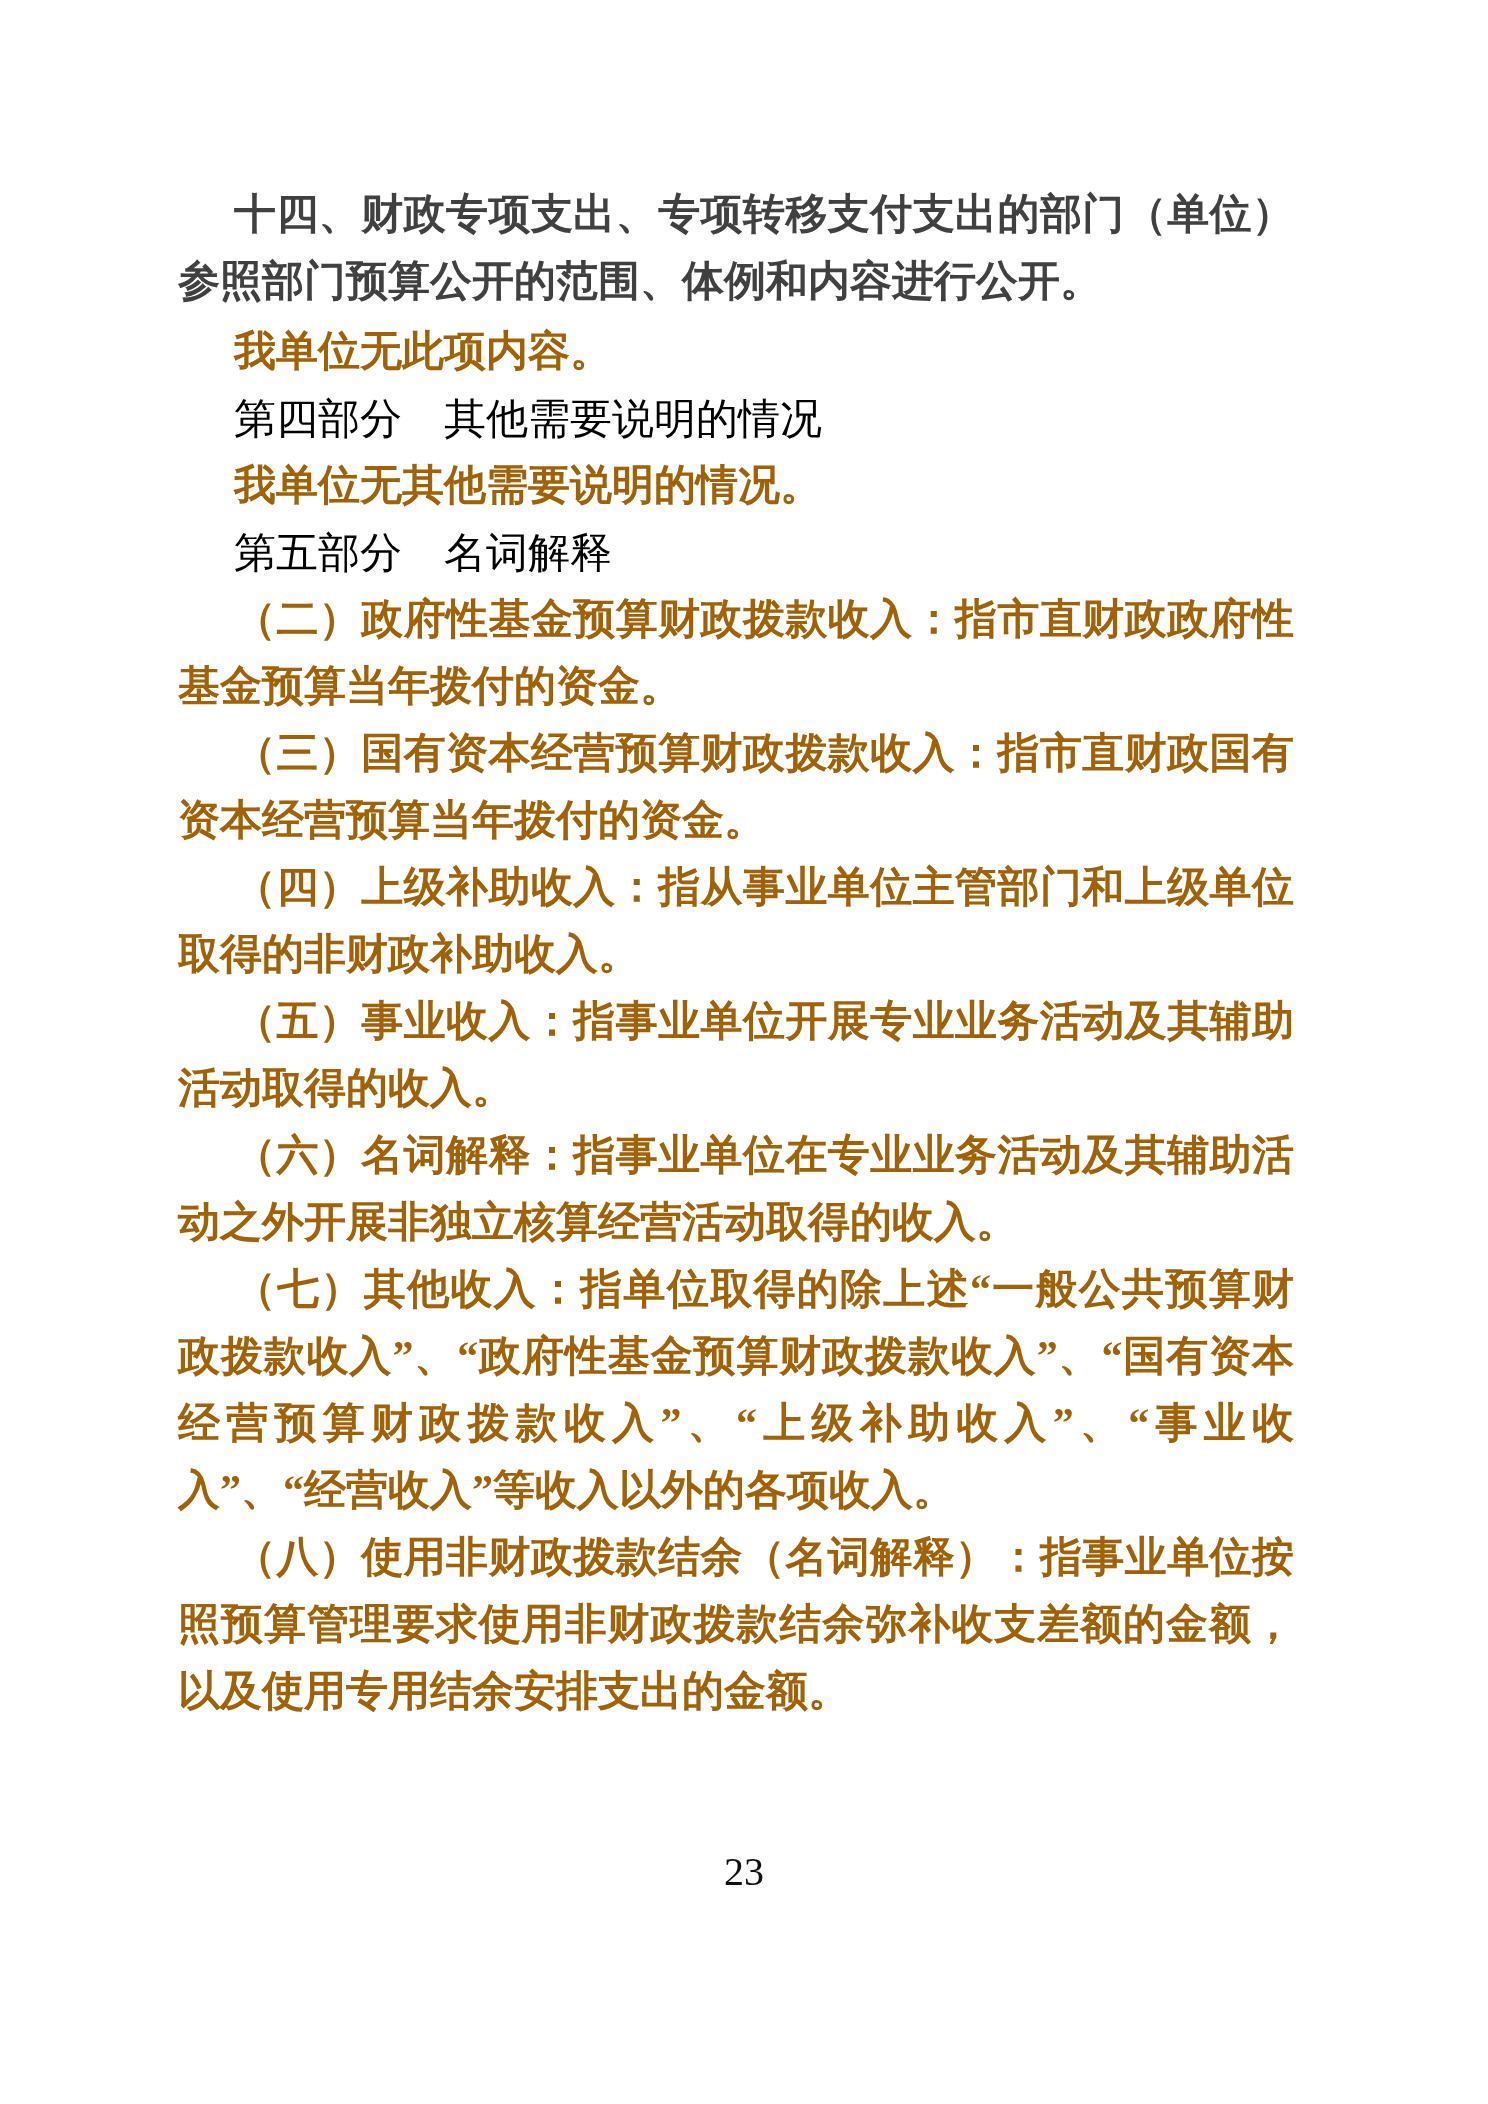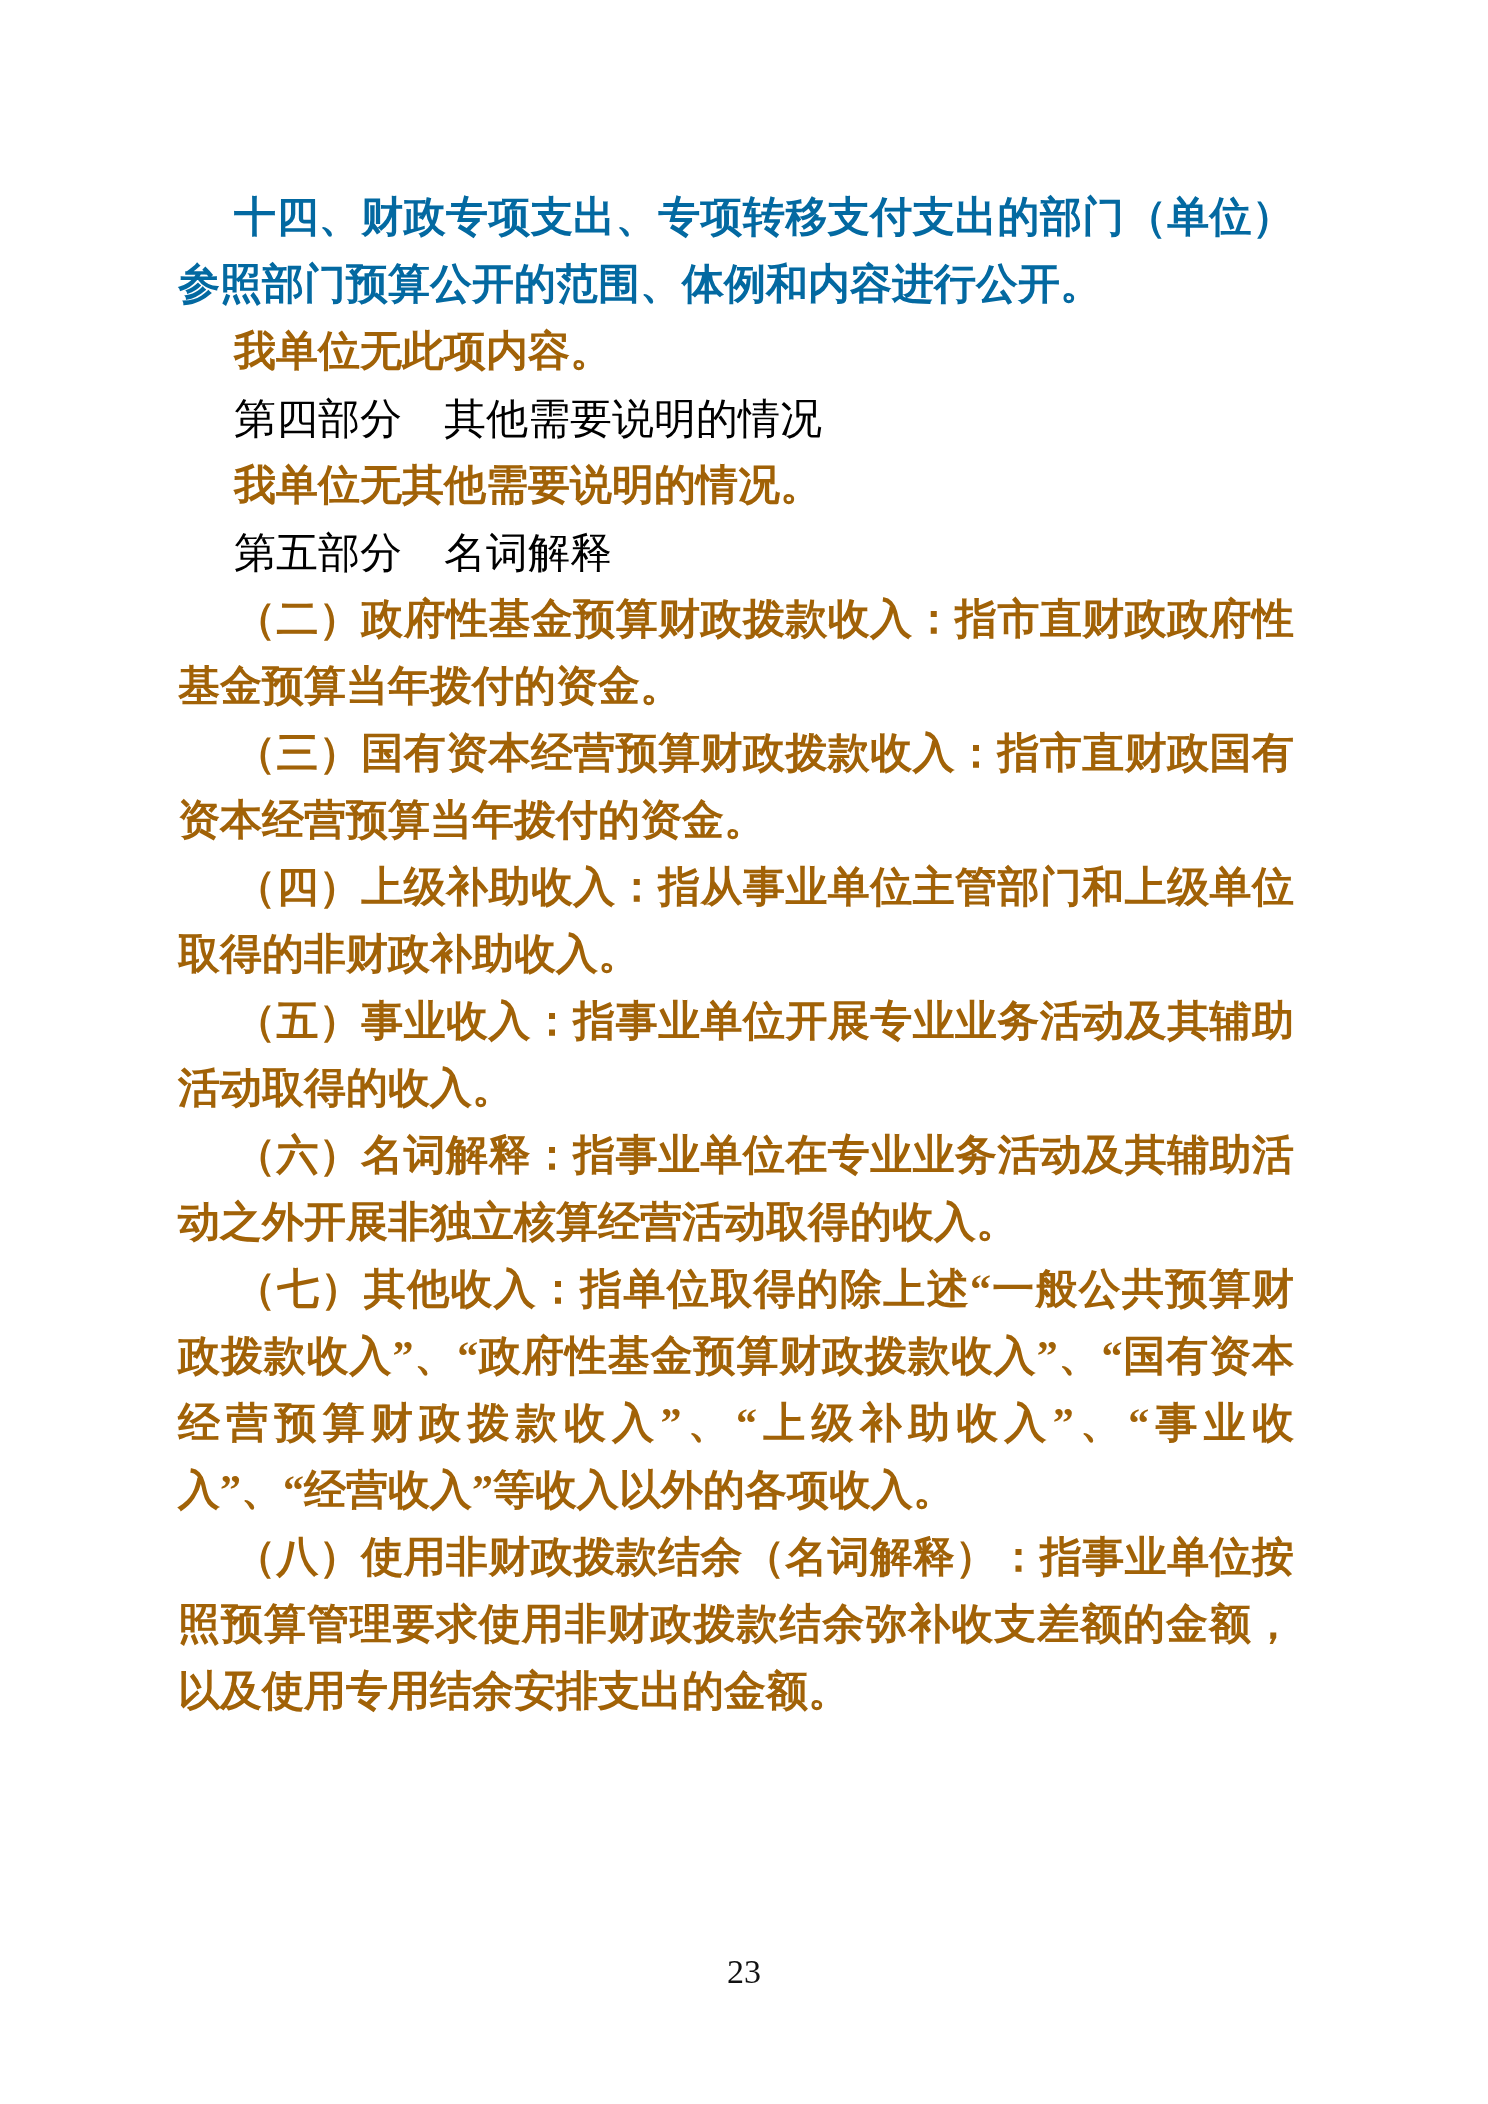--- a/index.html
+++ b/index.html
@@ -27,36 +27,37 @@
     font-size: 42px;
     line-height: 67px;
     color: #a16207;
     text-align: justify;
     text-justify: inter-character;
     text-indent: 56px;
     font-weight: bold;
   }
   .para.title-bold {
     font-weight: bold;
-    color: #0369a1;
+    color: #404040;
+    font-family: Liberation Mono, monospace;
   }
   .para.heading {
     font-family: "Liberation Sans", "DejaVu Sans", sans-serif;
     font-weight: normal;
     text-align: left;
     color: #000000;
   }
   .footer-pagenum {
     position: absolute;
-    top: 1952px;
+    top: 1852px;
     left: 0;
     width: 100%;
     text-align: center;
     font-family: "Liberation Serif", "DejaVu Serif", serif;
-    font-size: 34px;
+    font-size: 40px;
     line-height: 40px;
     color: #111111;
   }
 </style>
 </head>
 <body>
 
 <div class="page">
   <div class="text-block">
     <p class="para title-bold">十四、财政专项支出、专项转移支付支出的部门（单位）参照部门预算公开的范围、体例和内容进行公开。</p>

